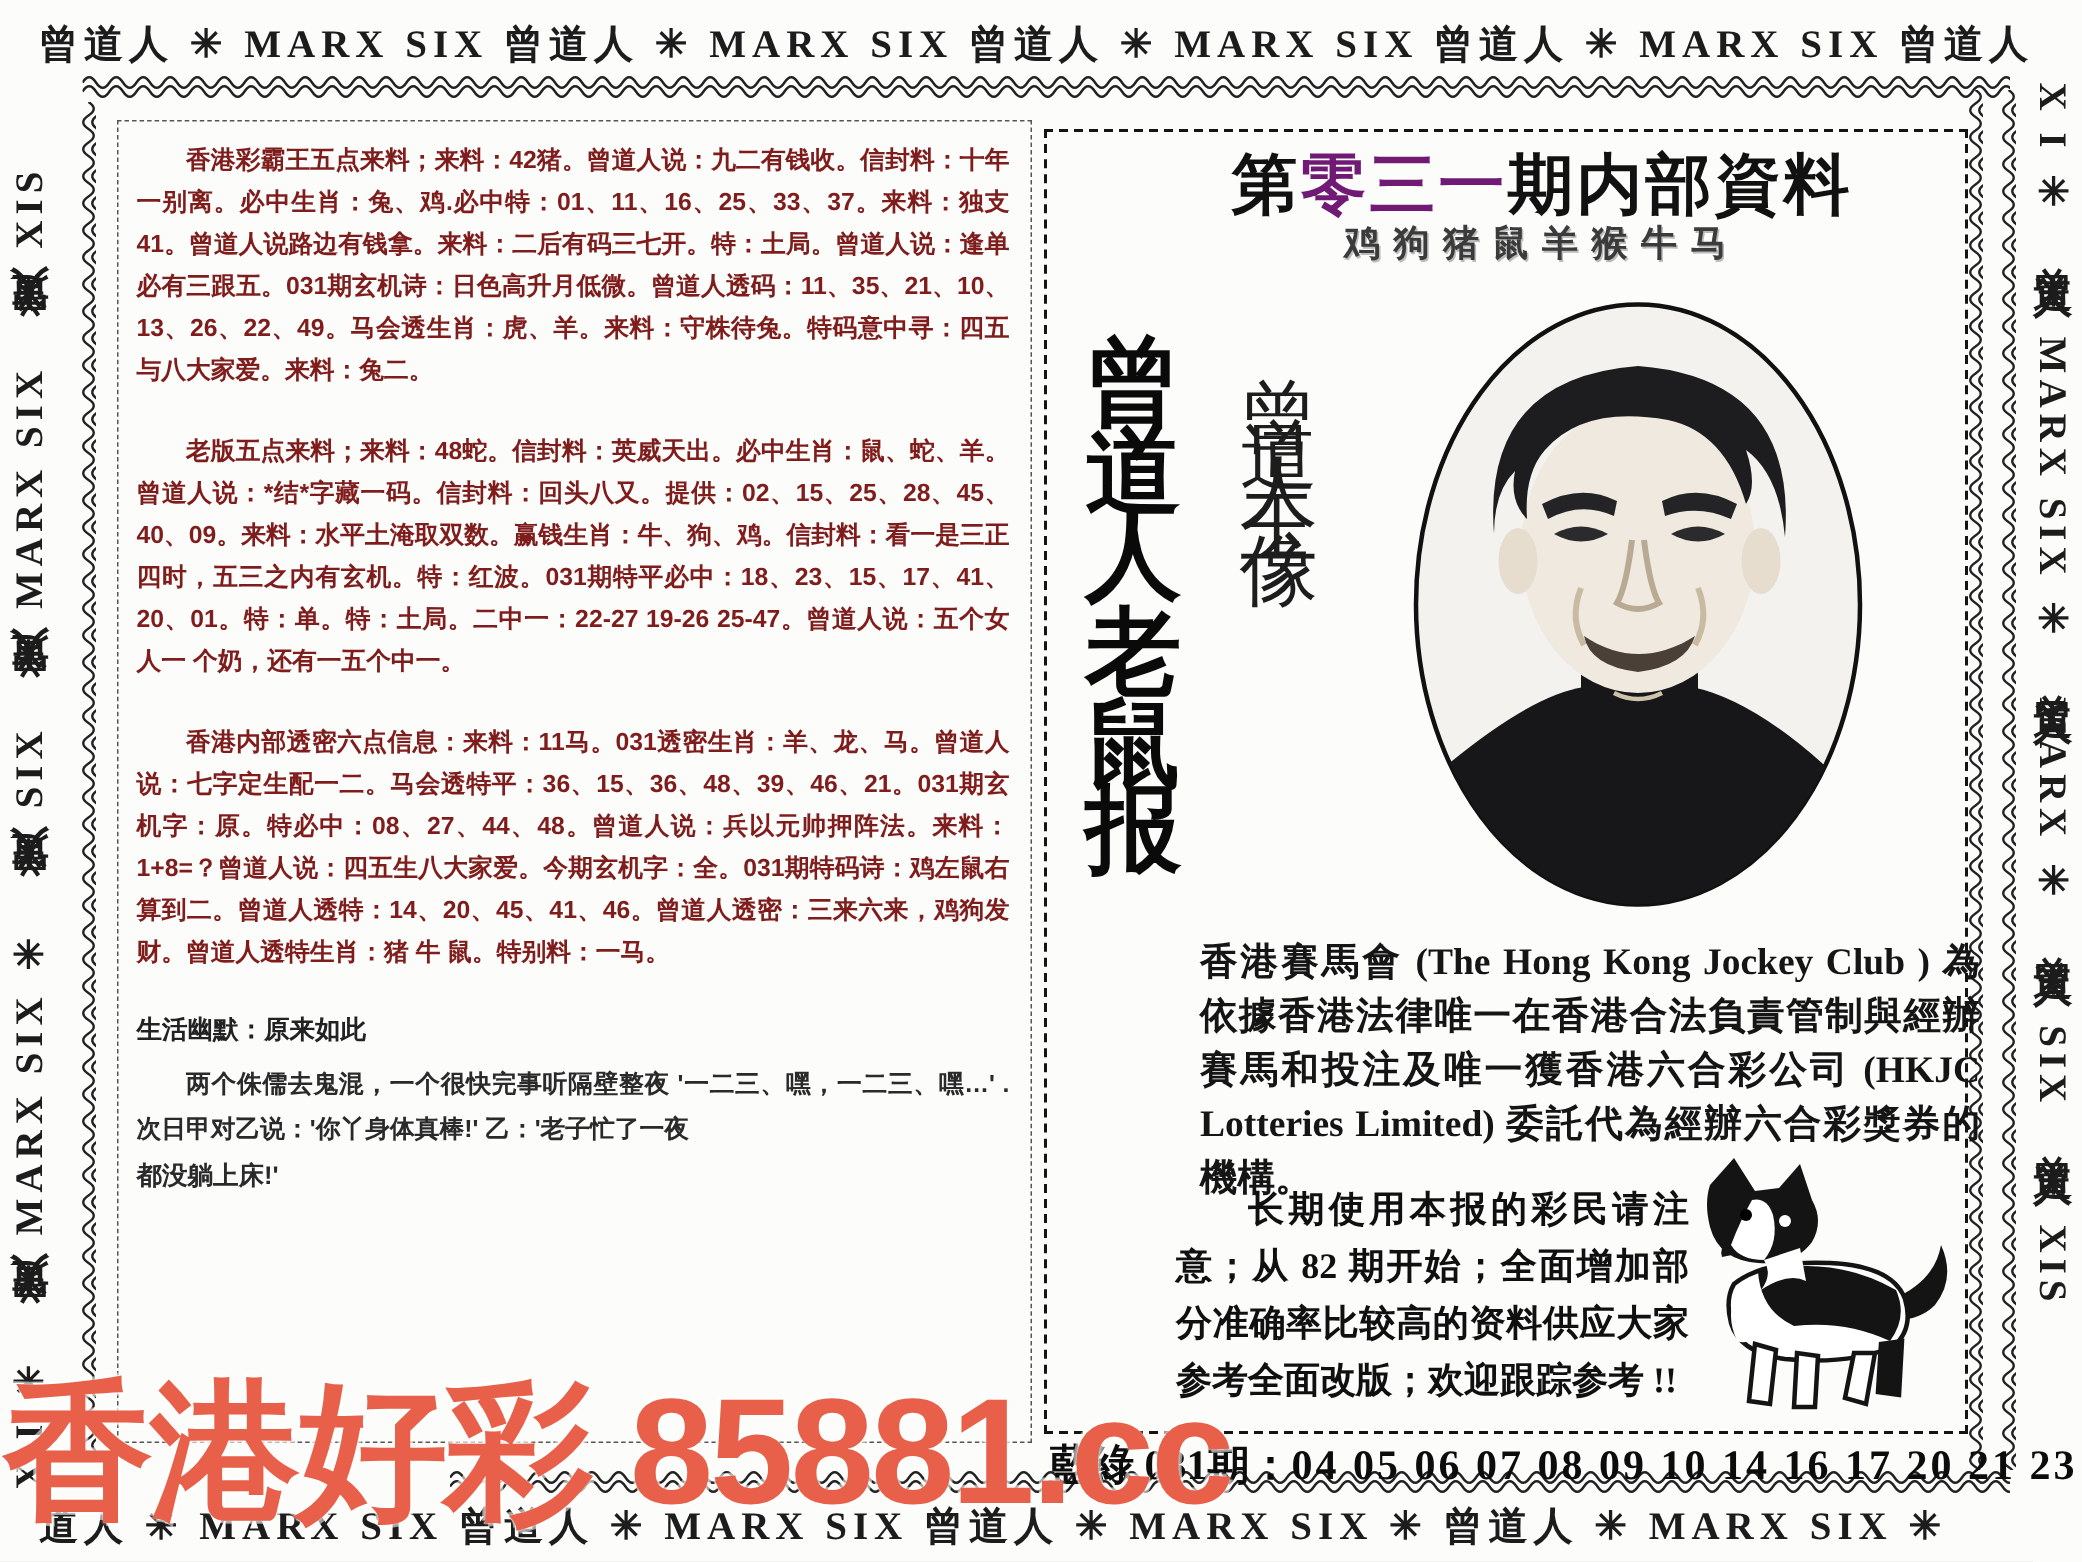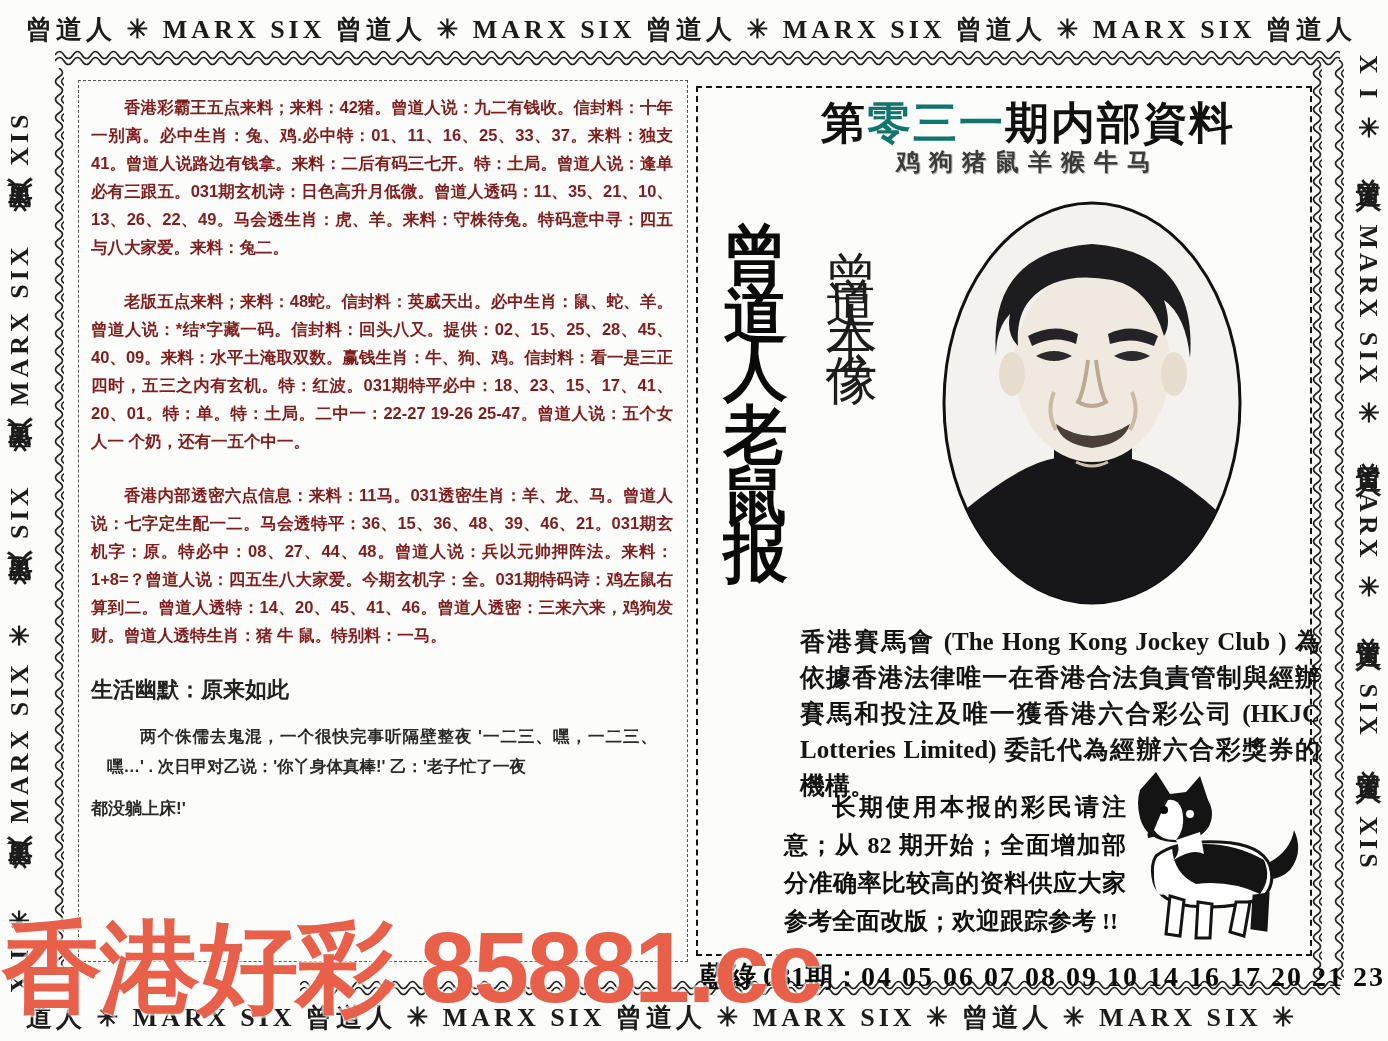--- a/index.html
+++ b/index.html
@@ -23,37 +23,37 @@
   .wave svg{display:block;}
   
   .left-box{
     position:absolute;left:78px;top:80px;width:610px;height:882px;
     border:1px dashed #555;box-sizing:border-box;padding:12px 14px 10px 12px;
   }
   .tip-para{
     margin:0 0 26px 0;text-indent:2em;font-size:16.5px;line-height:28px;
     font-weight:700;color:#7f1d1d;text-align:justify;
   }
-  .humor-title{margin:18px 0 10px 0;font-size:22px;font-weight:700;color:#222;
+  .humor-title{margin:18px 0 10px 0;font-size:17px;font-weight:700;color:#222;
     filter:blur(.4px);}
-  .humor-body{margin:16px;text-indent:2em;font-size:16.5px;line-height:30px;
+  .humor-body{margin:0;text-indent:2em;font-size:16.5px;line-height:30px;
     font-weight:700;color:#2a2a2a;filter:blur(.5px);text-align:justify;}
   .humor-tail{margin:4px 0 0 0;font-size:17px;font-weight:700;color:#2a2a2a;
     filter:blur(.5px);}
   
   .right-box{
     position:absolute;left:696px;top:86px;width:616px;height:870px;
     border:2px dashed #141414;box-sizing:border-box;
   }
   .rb-title{
     position:absolute;top:6px;left:70px;width:520px;text-align:center;
     font-size:44px;font-weight:900;letter-spacing:2px;white-space:nowrap;
     font-family:"Liberation Sans","DejaVu Sans",sans-serif;
   }
-  .rb-title .issue{color:#0f766e;font-weight:600;}
+  .rb-title .issue{color:#701a75;font-weight:600;}
   .rb-zodiac{
     position:absolute;top:58px;left:110px;width:440px;text-align:center;
     font-size:24px;font-weight:700;color:#3b3b3b;letter-spacing:9px;
     white-space:nowrap;text-shadow:1px 1px 0 #bbb;
     font-family:"Liberation Serif","DejaVu Serif",serif;
   }
   .v-main{
     position:absolute;left:16px;top:82px;height:790px;
     writing-mode:vertical-rl;text-orientation:upright;
     font-size:64px;font-weight:900;letter-spacing:60px;color:#0a0a0a;

